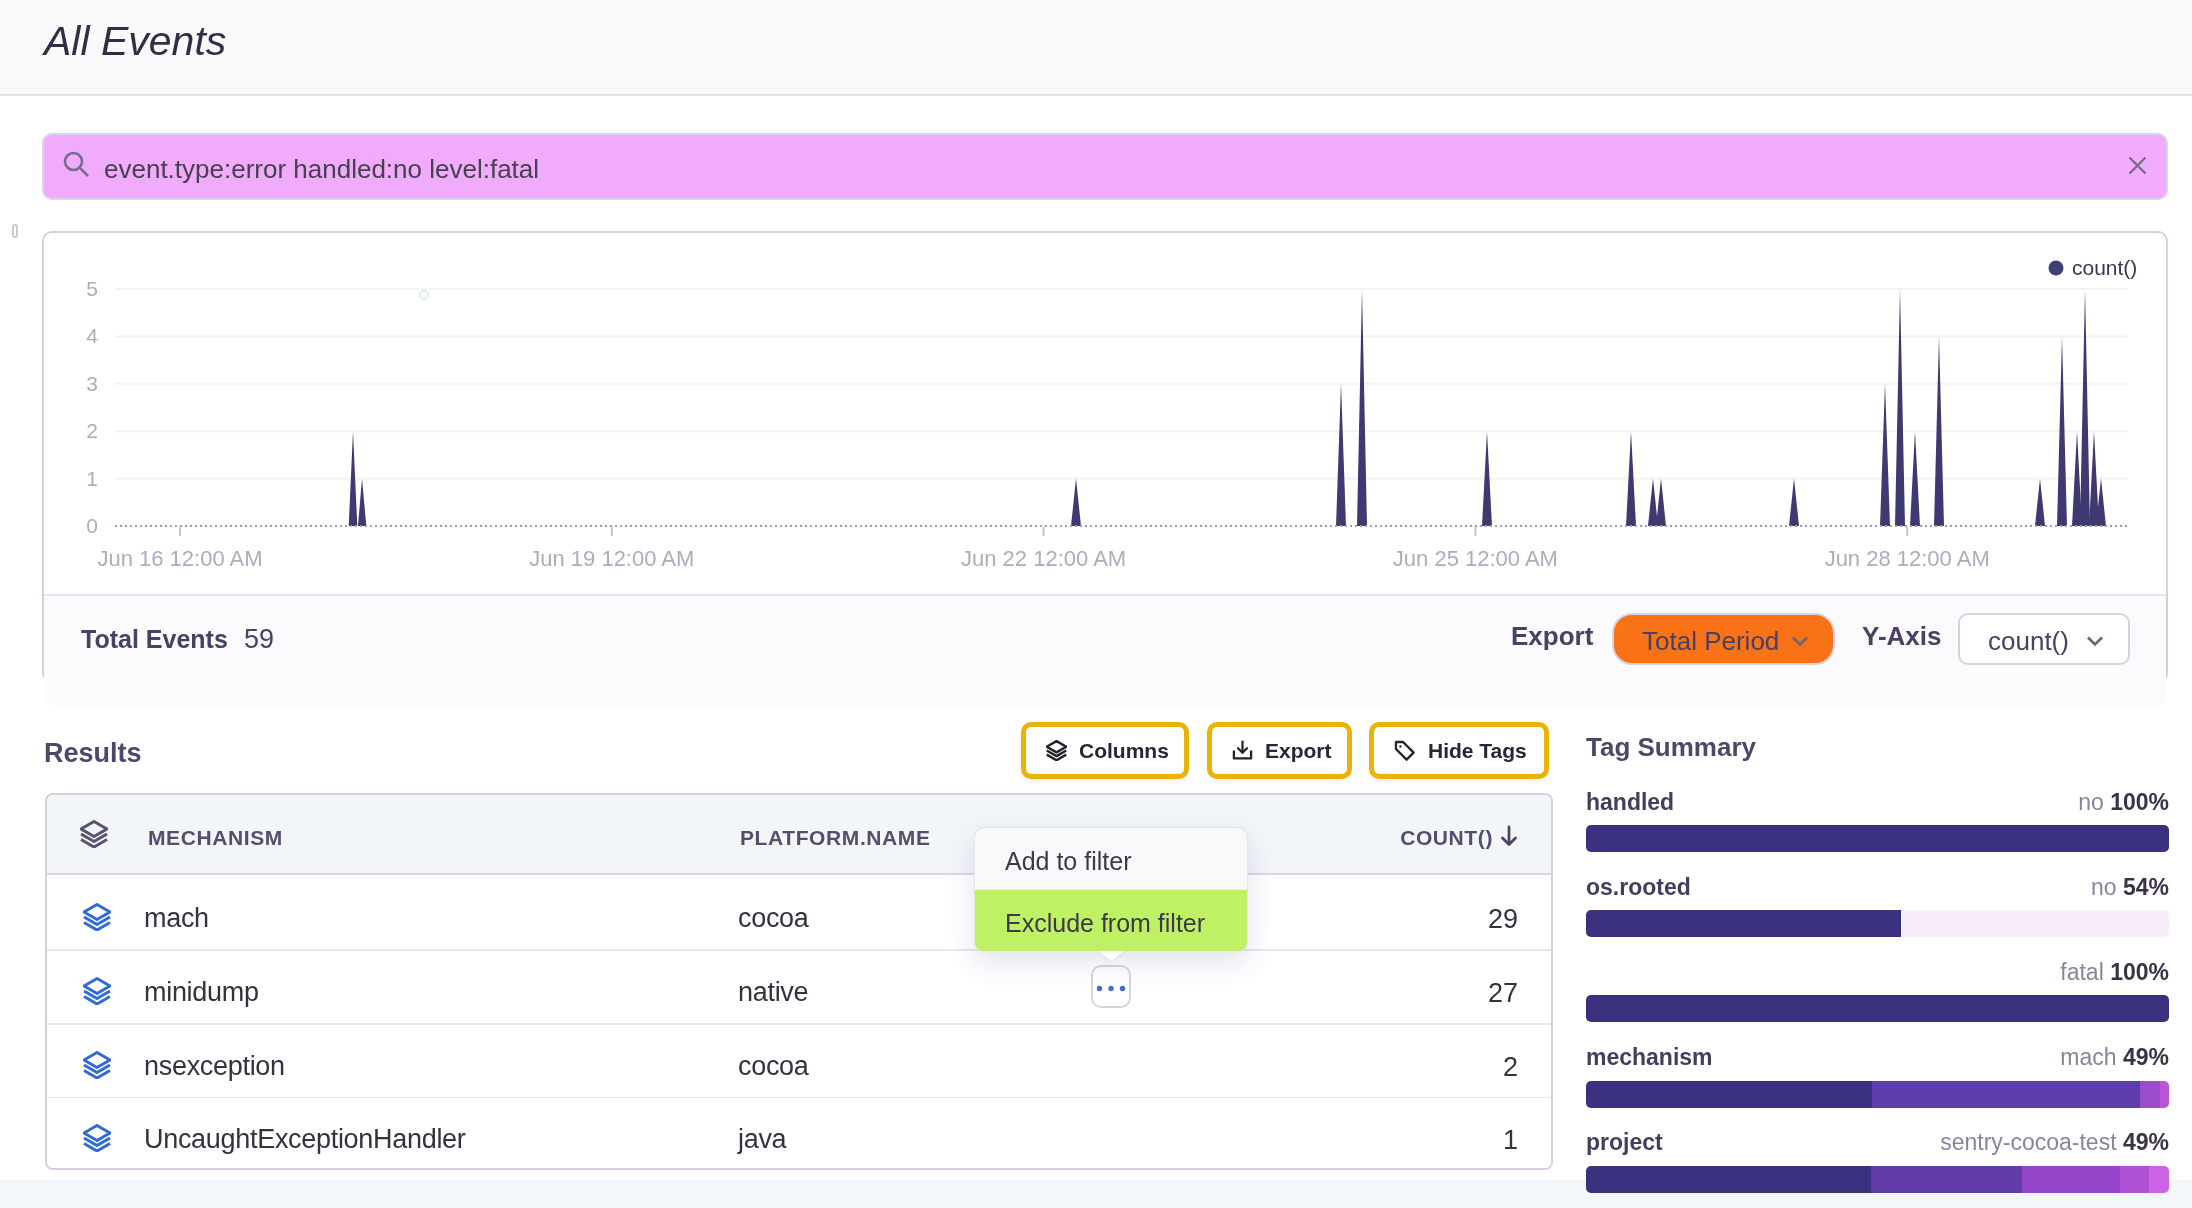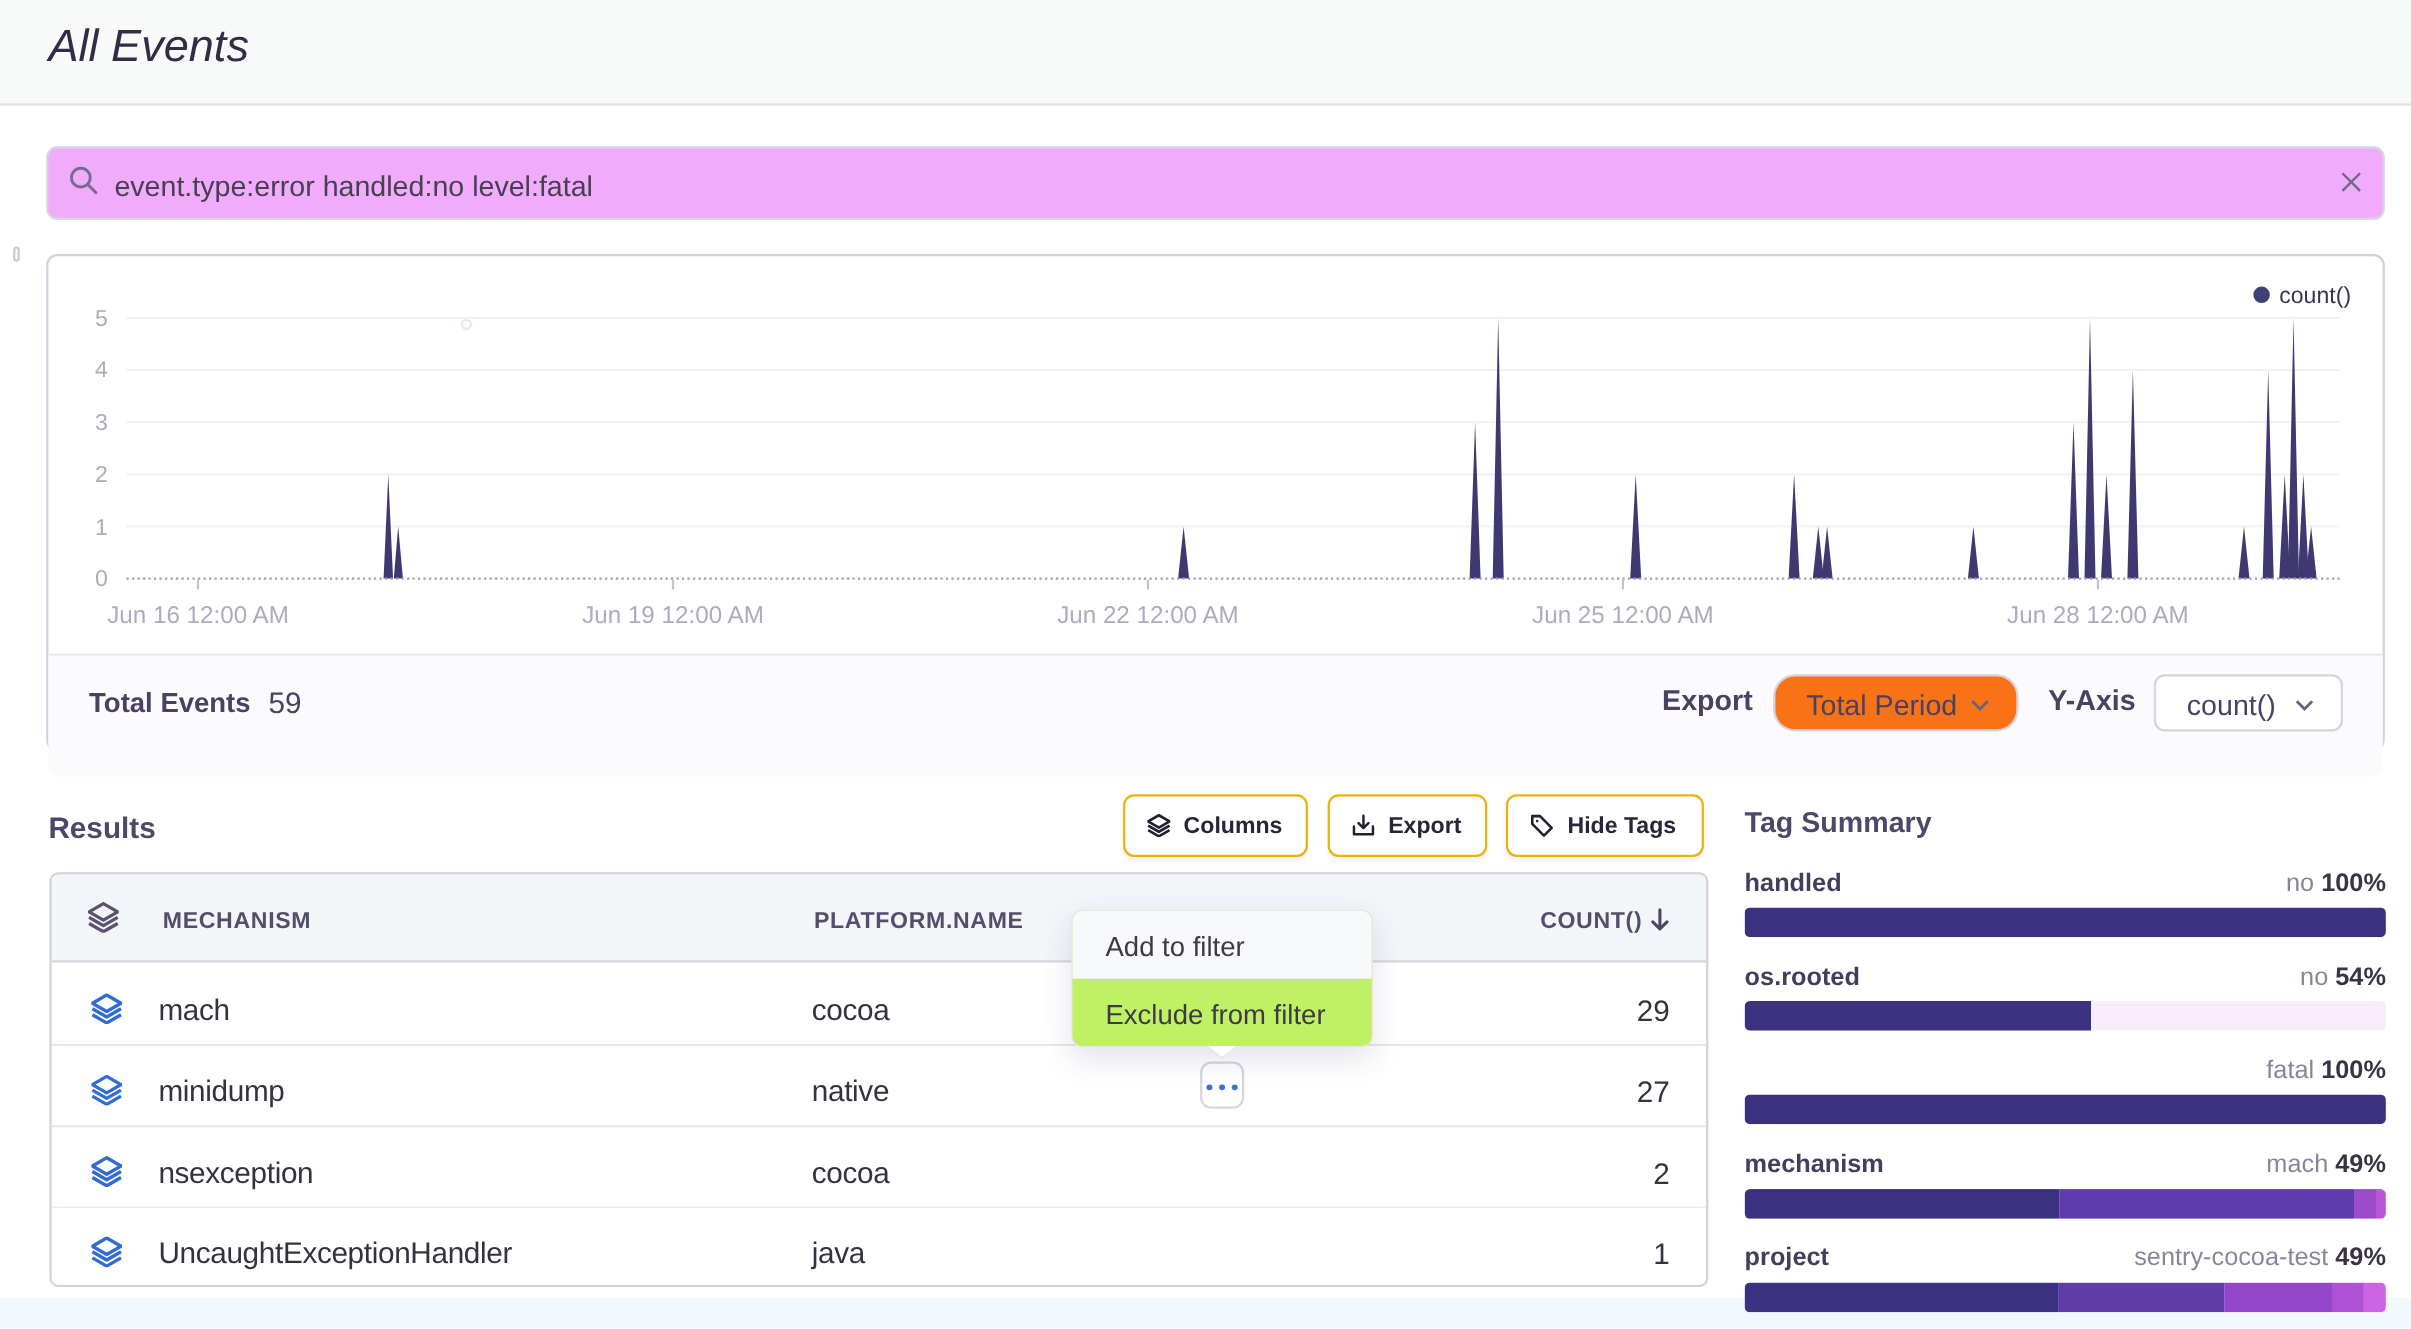--- a/index.html
+++ b/index.html
@@ -1,19 +1,19 @@
 <!DOCTYPE html>
 <html><head>
 <meta charset="utf-8">
 <style>
   * { margin:0; padding:0; box-sizing:border-box; }
   html,body { width:2192px; height:1208px; background:#fff; font-family:"Liberation Sans", sans-serif; }
   #page { position:relative; width:2192px; height:1208px; overflow:hidden; background:#fff; }
   .abs { position:absolute; }
-  .btn { height:57px; background:#fff; border:2px solid #eab308; border-radius:10px; box-shadow:0 3px 4px rgba(70,60,90,0.07);
+  .btn { height:57px; background:#fff; border:5px solid #eab308; border-radius:10px; box-shadow:0 3px 4px rgba(70,60,90,0.07);
          display:flex; align-items:center; justify-content:flex-start; padding-left:20px; gap:12px; font-size:21px; font-weight:bold; color:#2A2438; }
   .hdr { font-size:21px; font-weight:bold; color:#564D6D; letter-spacing:0.6px; }
   .row { position:absolute; left:0; width:1504px; height:74px; border-bottom:2px solid #E9E4EE; background:#fff; }
   .licon { position:absolute; left:36px; top:26px; }
   .c1 { position:absolute; left:97px; top:26px; font-size:27px; letter-spacing:-0.3px; color:#37313F; }
   .c2 { position:absolute; left:691px; top:26px; font-size:27px; letter-spacing:-0.3px; color:#37313F; }
   .c3 { position:absolute; right:33px; top:27px; font-size:27px; color:#37313F; }
   .tlb { position:absolute; font-size:23px; font-weight:bold; color:#453D5E; }
   .tvl { position:absolute; right:0; font-size:23px; color:#8A8499; }
   .tvl b { color:#3A3246; }

